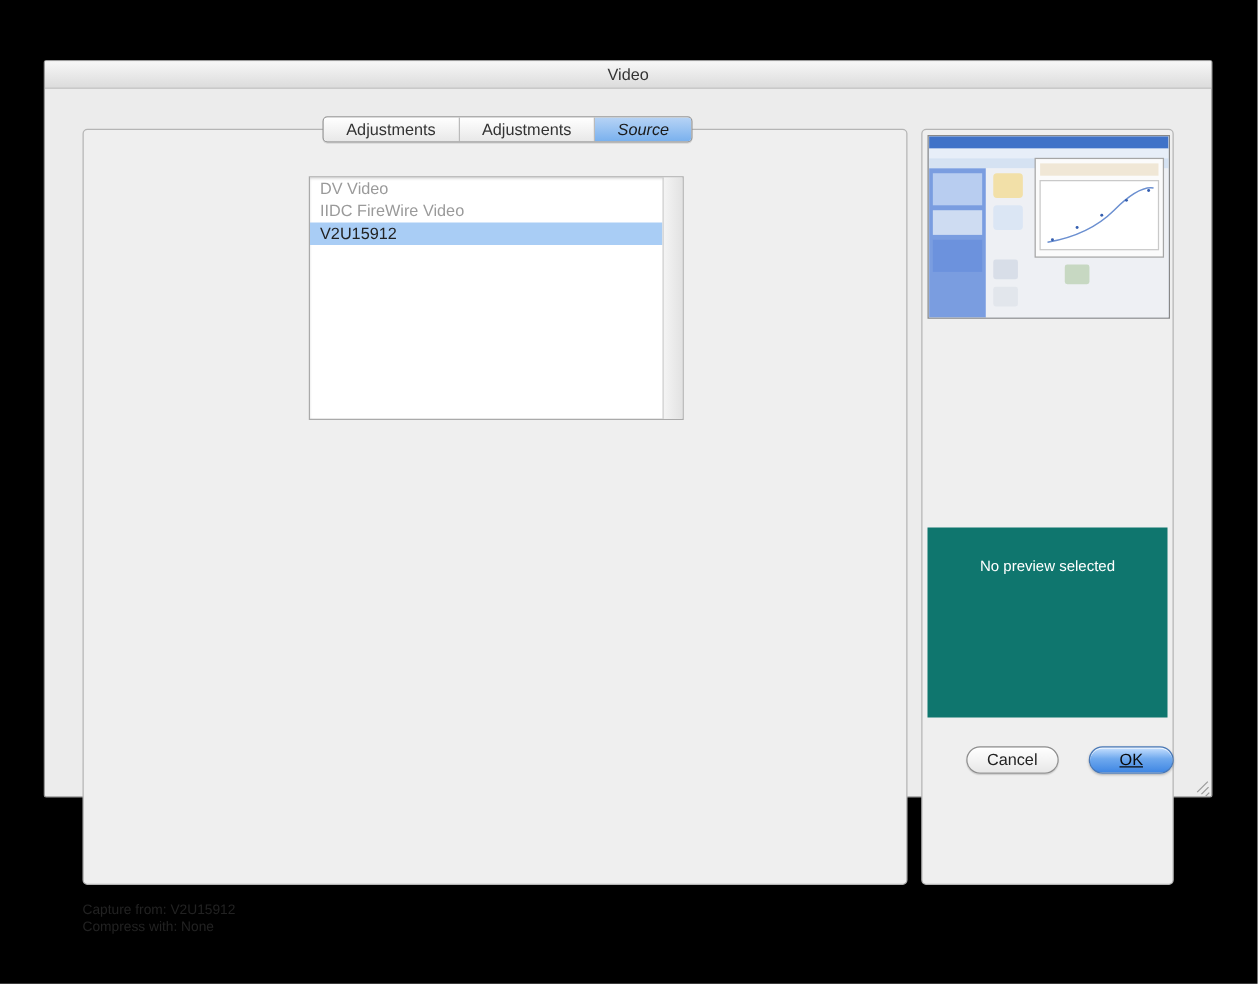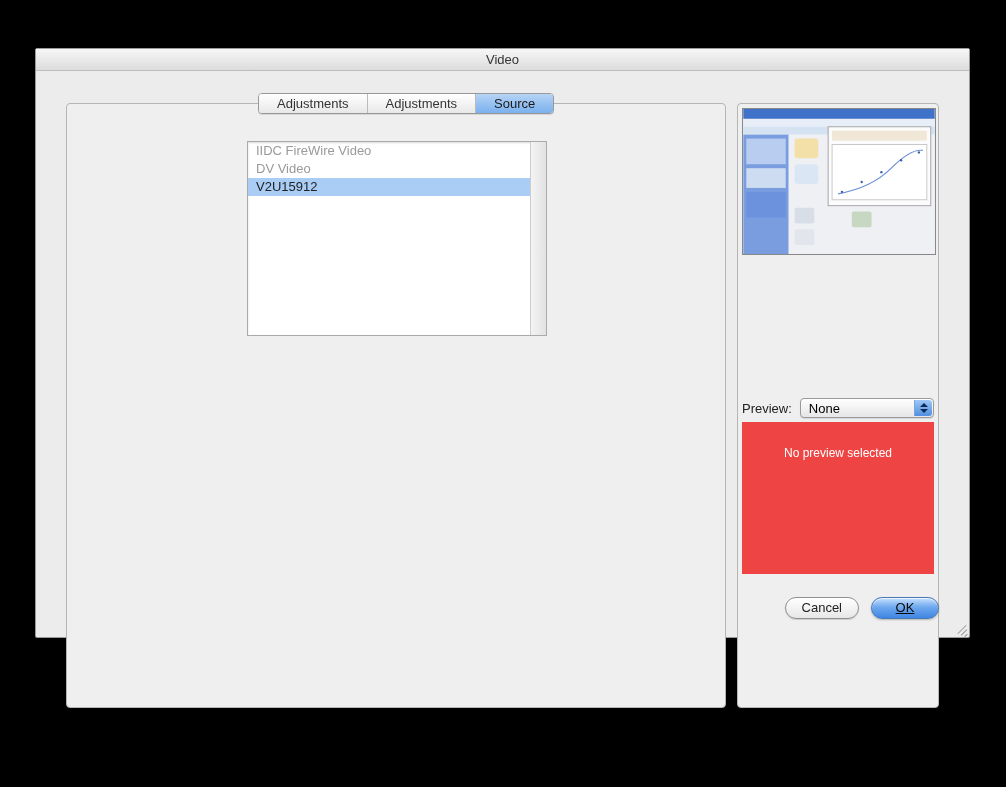--- a/index.html
+++ b/index.html
@@ -56,20 +56,21 @@
     background: linear-gradient(#ffffff, #e8e8e8);
     border-right: 1px solid #bbb;
     cursor: default;
     user-select: none;
   }
   .tab:last-child { border-right: none; }
   .tab.selected {
     background: linear-gradient(#b6d3f5, #7ab1ee);
     color: #1a1a1a;
     border-right-color: #6a9bd6;
+    font-style: italic;
   }
 
   
   .main-panel {
     position: absolute;
     left: 30px; top: 32px;
     width: 660px; height: 605px;
     background: #efefef;
     border: 1px solid #b5b5b5;
     border-radius: 4px;
@@ -154,41 +155,41 @@
     border-left: 4px solid transparent;
     border-right: 4px solid transparent;
   }
   .stepper .arrow-up { border-bottom: 4px solid #0b2a55; margin-bottom: 1px; }
   .stepper .arrow-down { border-top: 4px solid #0b2a55; margin-top: 1px; }
 
   .preview-area {
     position: absolute;
     left: 4px; top: 318px; right: 4px;
     height: 152px;
-    background: #ef4444;
+    background: #0f766e;
     display: flex;
     align-items: flex-start;
     justify-content: center;
     padding-top: 24px;
     color: #fff;
     font-size: 12px;
   }
 
   
   .footer-text {
     position: absolute;
     left: 30px; top: 650px;
     font-size: 11px;
     color: #222;
     line-height: 14px;
   }
   .footer-buttons {
     position: absolute;
     right: 30px; bottom: 18px;
-    display: flex; gap: 12px;
+    display: flex; gap: 24px;
   }
   .btn {
     min-width: 68px;
     height: 22px;
     padding: 0 16px;
     border: 1px solid #8f8f8f;
     border-radius: 11px;
     background: linear-gradient(#ffffff, #e7e7e7);
     font-size: 13px;
     color: #222;
@@ -224,22 +225,22 @@
 <body>
 
 <div class="dialog">
   <div class="titlebar">Video</div>
 
   <div class="content">
 
     <div class="main-panel">
       <div class="listbox">
         <div class="list-items">
+          <div class="list-item disabled-item">DV Video</div>
           <div class="list-item disabled-item">IIDC FireWire Video</div>
-          <div class="list-item disabled-item">DV Video</div>
           <div class="list-item enabled-item selected-item">V2U15912</div>
         </div>
         <div class="list-scrollbar"></div>
       </div>
     </div>
 
     <div class="tabbar">
       <div class="tab">Adjustments</div>
       <div class="tab">Adjustments</div>
       <div class="tab selected">Source</div>
@@ -266,36 +267,36 @@
           <circle cx="160" cy="52" r="1.2" fill="#355fb0"></circle>
           <circle cx="178" cy="44" r="1.2" fill="#355fb0"></circle>
           <rect x="52" y="30" width="24" height="20" fill="#f2e0a8" rx="3"></rect>
           <rect x="52" y="56" width="24" height="20" fill="#dbe6f4" rx="3"></rect>
           <rect x="52" y="100" width="20" height="16" fill="#d8dee8" rx="2"></rect>
           <rect x="110" y="104" width="20" height="16" fill="#c7d8c2" rx="2"></rect>
           <rect x="52" y="122" width="20" height="16" fill="#e2e6ec" rx="2"></rect>
         </svg>
       </div>
 
-      <div class="preview-row">
-        <span class="preview-label">Preview:</span>
-        <div class="preview-select">
-          <span>None</span>
-          <div class="stepper">
-            <div class="arrow-up"></div>
-            <div class="arrow-down"></div>
-          </div>
-        </div>
-      </div>
 
       <div class="preview-area">
         <span>No preview selected</span>
       </div>
     </div>
 
+    <div class="footer-text">
+      <div>
+        <span>Capture from:</span>
+        <span>V2U15912</span>
+      </div>
+      <div>
+        <span>Compress with:</span>
+        <span>None</span>
+      </div>
+    </div>
 
     <div class="footer-buttons">
       <div class="btn">Cancel</div>
       <div class="btn primary">OK</div>
     </div>
 
     <div class="resize-grip">
       <span></span>
         <span></span>
         <span></span>

